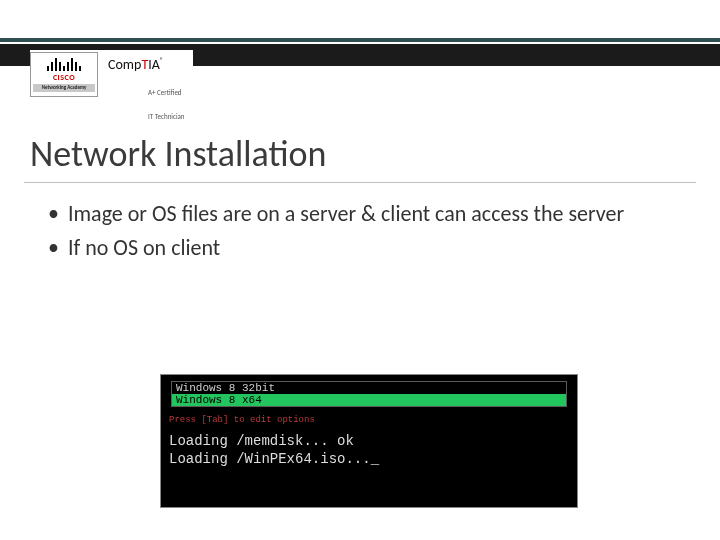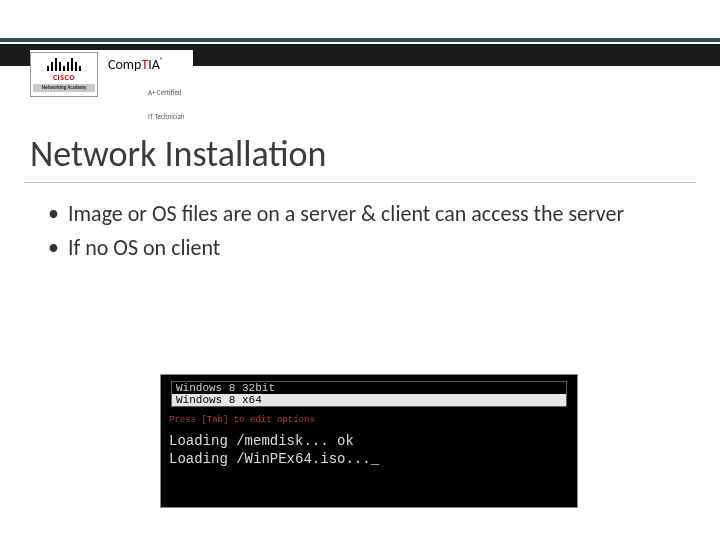--- a/index.html
+++ b/index.html
@@ -34,21 +34,21 @@
   ul.lvl1>li::before{content:"•";position:absolute;left:0;top:0;color:#333}
   ul.lvl2{list-style:none;padding:0;margin:4px 0 0 24px;font-size:22px}
   ul.lvl2>li{position:relative;padding-left:20px;margin-bottom:2px}
   ul.lvl2>li::before{content:"▫";position:absolute;left:0;top:0;color:#888;font-size:18px}
 
   
   .term{position:absolute;left:160px;top:374px;width:418px;height:134px;background:#000;border:1px solid #888;font-family:"Courier New",monospace;font-size:10px;color:#bbb;box-sizing:border-box;padding:6px 8px 4px}
   .term .hdr{color:#dadada;text-align:center;font-size:10px;margin-bottom:6px;letter-spacing:.5px}
   .term .menu{border:1px solid #5a5a5a;margin:0 2px 8px}
   .term .opt{padding:0 4px;font-size:11px;color:#cfcfcf;white-space:pre}
-  .term .opt.sel{background:#e5e5e5;color:#000}
+  .term .opt.sel{background:#22c55e;color:#000}
   .term .hint{color:#b83a3a;text-align:left;font-size:9px;margin:8px 0 8px}
   .term .log{color:#ddd;font-size:14px;line-height:1.25;white-space:pre}
 </style>
 </head>
 <body>
 
 <div class="band-outer">
   <div class="band-1"></div>
   <div class="band-2"></div>
   <div class="band-3"></div>

